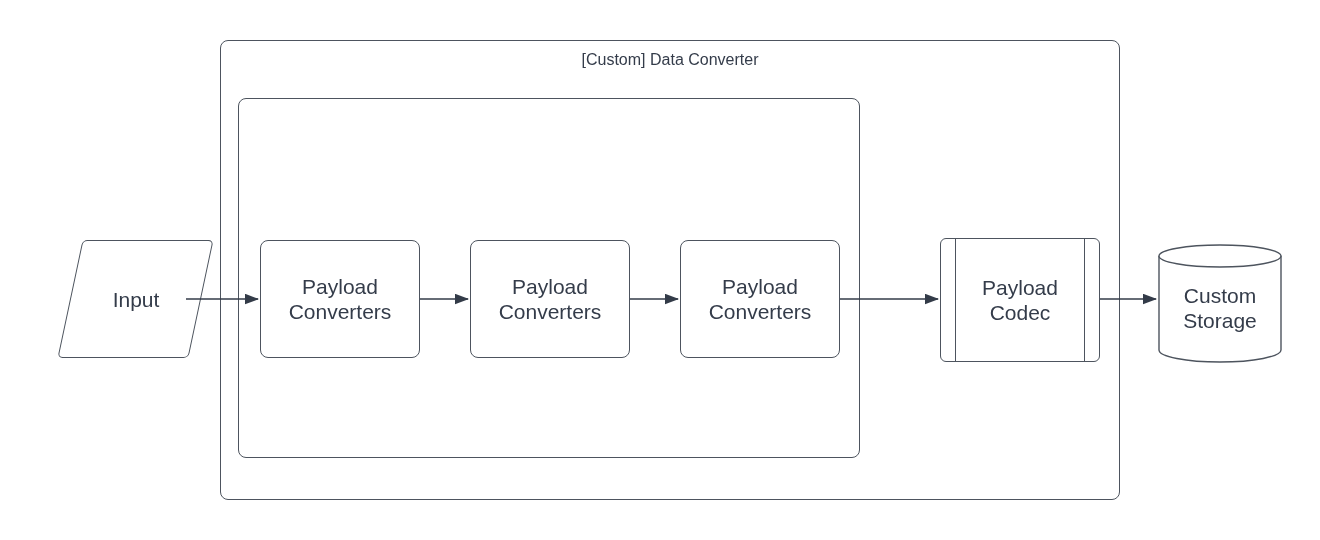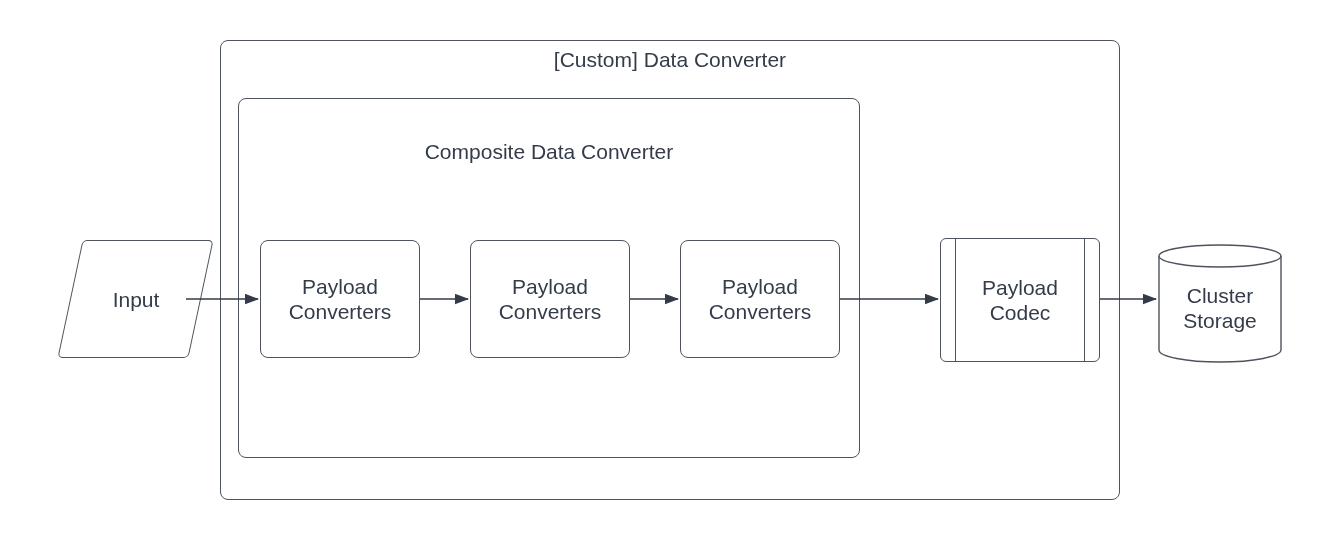--- a/index.html
+++ b/index.html
@@ -24,21 +24,21 @@
     border: 1px solid #4d545e;
     border-radius: 8px;
     box-sizing: border-box;
     background: transparent;
   }
   .outer-title {
     position: absolute;
     left: 220px; top: 47px;
     width: 900px;
     text-align: center;
-    font-size: 21px;
+    font-size: 16px;
     line-height: 25px;
   }
   .inner-box {
     position: absolute;
     left: 238px; top: 98px;
     width: 622px; height: 360px;
     border: 1px solid #4d545e;
     border-radius: 8px;
     box-sizing: border-box;
   }
@@ -132,21 +132,20 @@
 </style>
 </head>
 <body>
 
 <div class="canvas">
 
   <div class="outer-box"></div>
   <div class="outer-title">[Custom] Data Converter</div>
 
   <div class="inner-box"></div>
-  <div class="inner-title">Composite Data Converter</div>
 
   <div class="node input-node">
     <div class="parallelogram-shape"></div>
     <span class="lbl">Input</span>
   </div>
 
   <div class="node rect-node pc1">
     <span class="lbl">Payload
 Converters</span>
   </div>
@@ -164,21 +163,21 @@
     <div class="codec-line right"></div>
     <span class="lbl">Payload
 Codec</span>
   </div>
 
   <div class="node storage-node">
     <svg class="cyl-svg" width="124" height="119" viewBox="0 0 124 119">
       <path d="M1 12 L1 106 A61 12 0 0 0 123 106 L123 12" fill="#ffffff" stroke="#4d545e" stroke-width="1.4"></path>
       <ellipse cx="62" cy="12" rx="61" ry="11" fill="#ffffff" stroke="#4d545e" stroke-width="1.4"></ellipse>
     </svg>
-    <span class="lbl">Cluster
+    <span class="lbl">Custom
 Storage</span>
   </div>
 
   <svg class="edges-svg" width="1320" height="540" viewBox="0 0 1320 540">
     <defs>
       <marker id="arrowhead" markerUnits="userSpaceOnUse" markerWidth="15" markerHeight="12" refX="13" refY="5.25" orient="auto">
         <path d="M0 0 L14 5.25 L0 10.5 Z" fill="#333b48"></path>
       </marker>
     </defs>
     <line x1="186" y1="299" x2="258" y2="299" stroke="#333b48" stroke-width="1.5" marker-end="url(#arrowhead)"></line>

